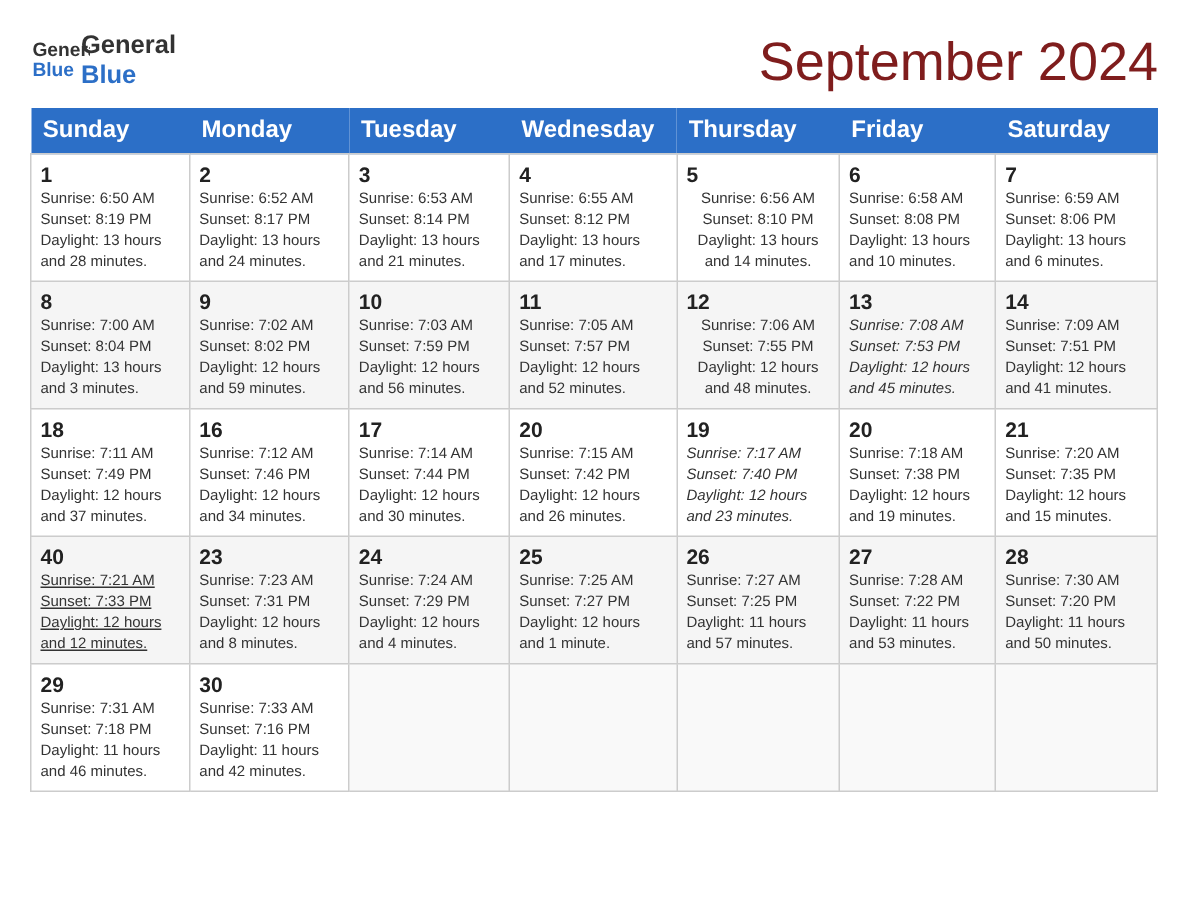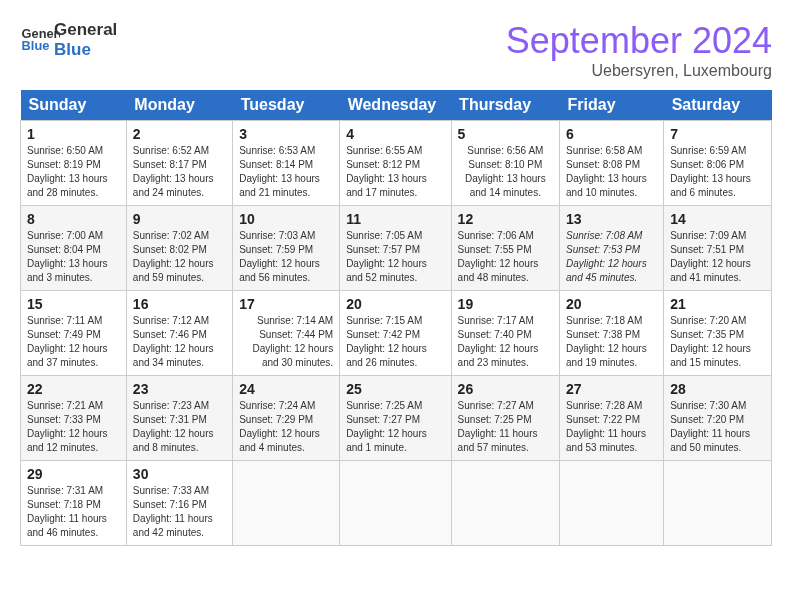--- a/index.html
+++ b/index.html
@@ -23,21 +23,21 @@
     }
     .logo-icon {
       width: 40px;
       height: 40px;
     }
     .title-area {
       text-align: right;
     }
     .month-title {
       font-size: 36px;
-      color: #8b5cf6;
+      color: #7f1d1d;
       font-weight: normal;
     }
     .location {
       font-size: 16px;
       color: #555;
     }
     table {
       width: 100%;
       border-collapse: collapse;
       font-size: 11px;
@@ -87,21 +87,20 @@
       <text x="2" y="38" font-size="16" font-weight="bold" fill="#2c6fc7">Blue</text>
       <polygon points="42,8 50,20 42,32 50,20" fill="#2c6fc7"></polygon>
     </svg>
     <div style="display:flex;flex-direction:column;margin-left:-10px">
       <span style="font-size:17px;font-weight:bold;color:#333;line-height:1.2;">General</span>
       <span style="font-size:17px;font-weight:bold;color:#2c6fc7;line-height:1.2;">Blue</span>
     </div>
   </div>
   <div class="title-area">
     <div class="month-title">September 2024</div>
-    <div class="location">Uebersyren, Luxembourg</div>
   </div>
 </div>
 
 <table>
   <thead>
     <tr>
     <th>Sunday</th>
         <th>Monday</th>
         <th>Tuesday</th>
         <th>Wednesday</th>
@@ -186,21 +185,21 @@
         </td>
         <td>
           <span class="day-num">11</span>
           <div class="day-info" style="white-space: pre-line;">Sunrise: 7:05 AM
 Sunset: 7:57 PM
 Daylight: 12 hours
 and 52 minutes.</div>
         </td>
         <td>
           <span class="day-num">12</span>
-          <div class="day-info" style="white-space: pre-line;">Sunrise: 7:06 AM
+          <div class="day-info" style="white-space: pre-line; text-align: center;">Sunrise: 7:06 AM
 Sunset: 7:55 PM
 Daylight: 12 hours
 and 48 minutes.</div>
         </td>
         <td>
           <span class="day-num">13</span>
           <div class="day-info" style="white-space: pre-line; font-style: italic;">Sunrise: 7:08 AM
 Sunset: 7:53 PM
 Daylight: 12 hours
 and 45 minutes.</div>
@@ -208,50 +207,50 @@
         <td>
           <span class="day-num">14</span>
           <div class="day-info" style="white-space: pre-line;">Sunrise: 7:09 AM
 Sunset: 7:51 PM
 Daylight: 12 hours
 and 41 minutes.</div>
         </td>
       </tr>
       <tr>
         <td>
-          <span class="day-num">15</span>
+          <span class="day-num">18</span>
           <div class="day-info" style="white-space: pre-line;">Sunrise: 7:11 AM
 Sunset: 7:49 PM
 Daylight: 12 hours
 and 37 minutes.</div>
         </td>
         <td>
           <span class="day-num">16</span>
           <div class="day-info" style="white-space: pre-line;">Sunrise: 7:12 AM
 Sunset: 7:46 PM
 Daylight: 12 hours
 and 34 minutes.</div>
         </td>
         <td>
           <span class="day-num">17</span>
-          <div class="day-info" style="white-space: pre-line; text-align: right;">Sunrise: 7:14 AM
+          <div class="day-info" style="white-space: pre-line;">Sunrise: 7:14 AM
 Sunset: 7:44 PM
 Daylight: 12 hours
 and 30 minutes.</div>
         </td>
         <td>
           <span class="day-num">20</span>
           <div class="day-info" style="white-space: pre-line;">Sunrise: 7:15 AM
 Sunset: 7:42 PM
 Daylight: 12 hours
 and 26 minutes.</div>
         </td>
         <td>
           <span class="day-num">19</span>
-          <div class="day-info" style="white-space: pre-line;">Sunrise: 7:17 AM
+          <div class="day-info" style="white-space: pre-line; font-style: italic;">Sunrise: 7:17 AM
 Sunset: 7:40 PM
 Daylight: 12 hours
 and 23 minutes.</div>
         </td>
         <td>
           <span class="day-num">20</span>
           <div class="day-info" style="white-space: pre-line;">Sunrise: 7:18 AM
 Sunset: 7:38 PM
 Daylight: 12 hours
 and 19 minutes.</div>
@@ -259,22 +258,22 @@
         <td>
           <span class="day-num">21</span>
           <div class="day-info" style="white-space: pre-line;">Sunrise: 7:20 AM
 Sunset: 7:35 PM
 Daylight: 12 hours
 and 15 minutes.</div>
         </td>
       </tr>
       <tr>
         <td>
-          <span class="day-num">22</span>
-          <div class="day-info" style="white-space: pre-line;">Sunrise: 7:21 AM
+          <span class="day-num">40</span>
+          <div class="day-info" style="white-space: pre-line; text-decoration: underline;">Sunrise: 7:21 AM
 Sunset: 7:33 PM
 Daylight: 12 hours
 and 12 minutes.</div>
         </td>
         <td>
           <span class="day-num">23</span>
           <div class="day-info" style="white-space: pre-line;">Sunrise: 7:23 AM
 Sunset: 7:31 PM
 Daylight: 12 hours
 and 8 minutes.</div>

